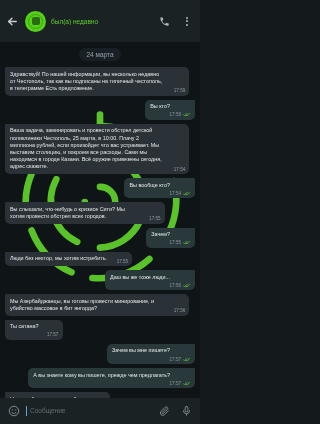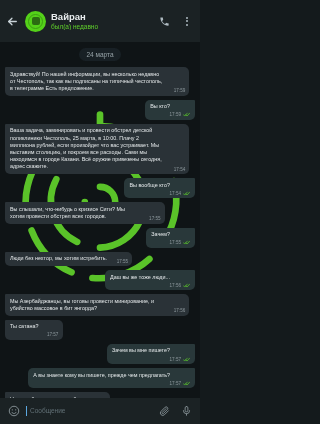--- a/index.html
+++ b/index.html
@@ -126,21 +126,20 @@
       <svg viewBox="0 0 24 24" fill="none" stroke="#c9d3d8" stroke-width="2.4" stroke-linecap="round" stroke-linejoin="round">
         <path d="M19 12H5"></path>
           <path d="M11 18l-6-6 6-6"></path>
       </svg>
     </div>
     <div class="avatar">
       <div class="ring"></div>
       <div class="inner"></div>
     </div>
     <div class="hdr-text">
-      <div class="hdr-name">Вайран</div>
       <div class="hdr-status">был(а) недавно</div>
     </div>
     <div class="hdr-icons">
       <div class="ic">
         <svg viewBox="0 0 24 24" fill="#aebac1">
           <path d="M6.6 10.8c1.4 2.8 3.8 5.1 6.6 6.6l2.2-2.2c.3-.3.7-.4 1-.2 1.1.4 2.4.6 3.6.6.6 0 1 .4 1 1V20c0 .6-.4 1-1 1C10.6 21 3 13.4 3 4c0-.6.4-1 1-1h3.5c.6 0 1 .4 1 1 0 1.3.2 2.5.6 3.6.1.3 0 .7-.2 1l-2.3 2.2z"></path>
         </svg>
       </div>
       <div class="dots">
         <i></i>

